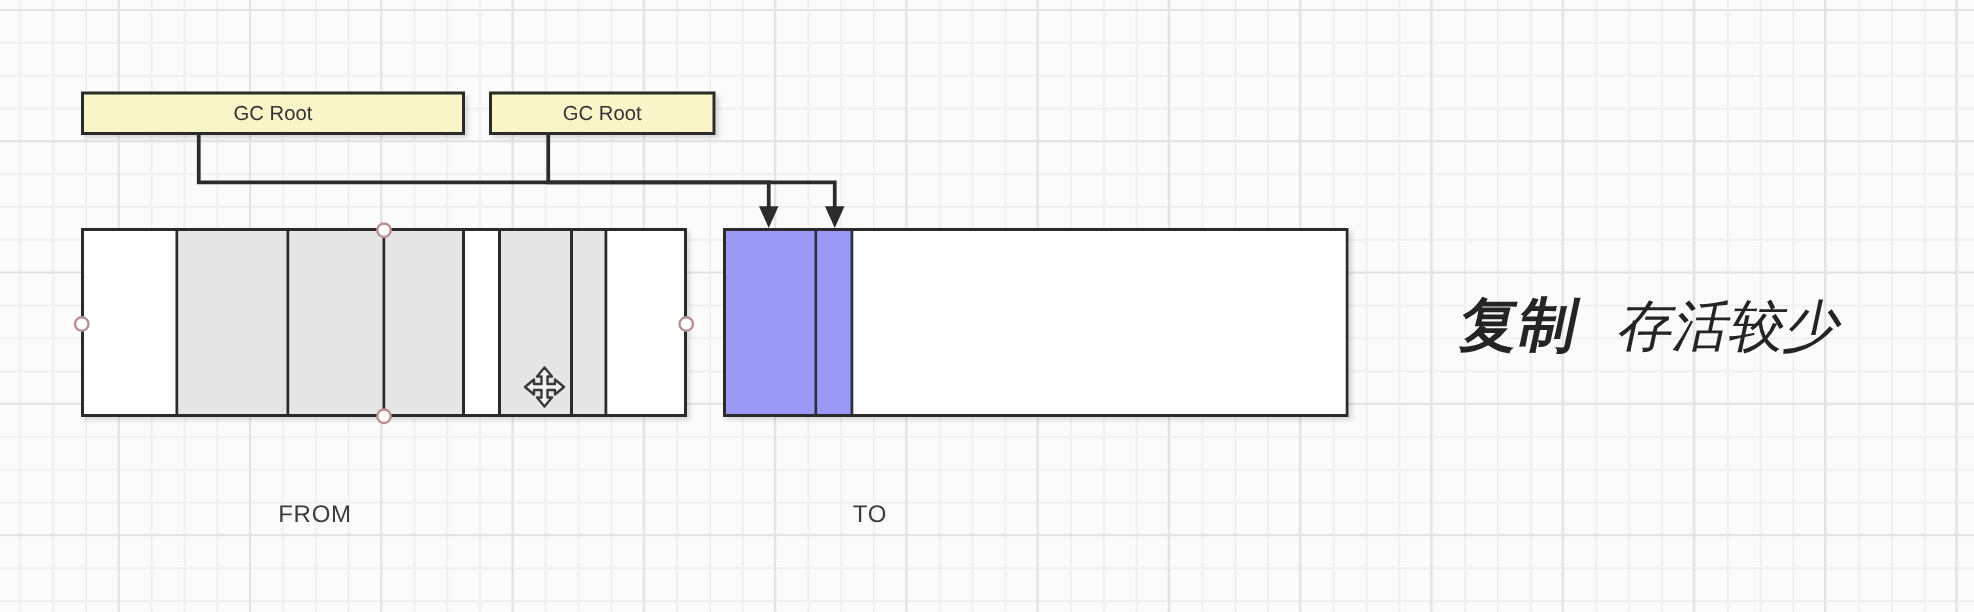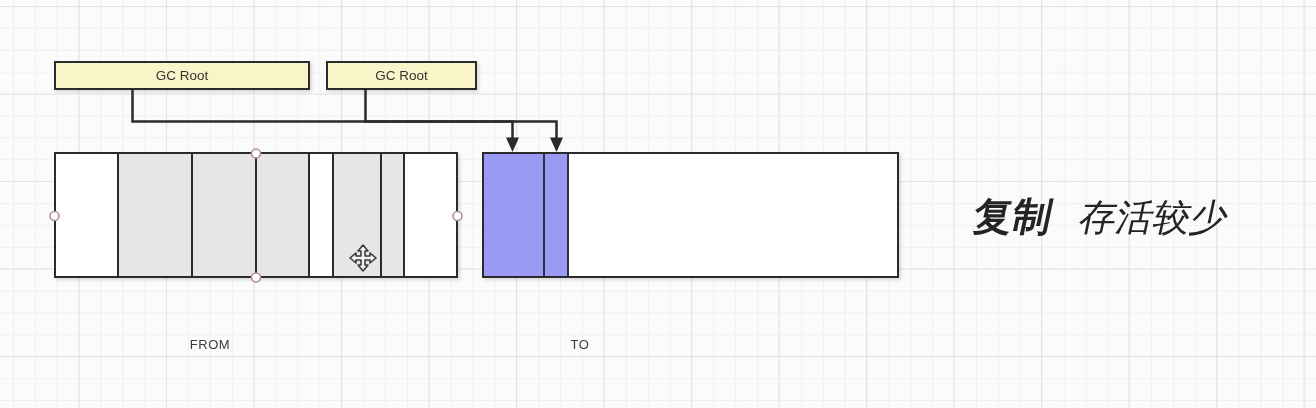--- a/index.html
+++ b/index.html
@@ -56,21 +56,21 @@
 
   svg.overlay{position:absolute;left:0;top:0;width:1316px;height:408px;pointer-events:none;}
   .connector{fill:none;stroke:var(--connector);stroke-width:2.5;}
   .arrowhead{fill:var(--connector);stroke:none;}
   .handle{fill:#ffffff;stroke:var(--handle-stroke);stroke-width:1.6;}
   .move-cursor{fill:#f2f2f2;stroke:#3a3a3a;stroke-width:1.6;stroke-linejoin:round;}
 
   .region-label{
     position:absolute;top:334px;height:20px;
     display:flex;align-items:center;justify-content:center;
-    font-size:13px;color:#3c3c3c;letter-spacing:0.5px;
+    font-size:16px;color:#3c3c3c;letter-spacing:0.5px;
   }
   .from-label{left:160px;width:100px;}
   .to-label{left:535px;width:90px;text-align:right;}
 
   .annotation{
     position:absolute;left:974px;top:190px;
     display:flex;align-items:baseline;gap:28px;
     transform:skewX(-12deg);
     color:#242424;white-space:nowrap;
   }

